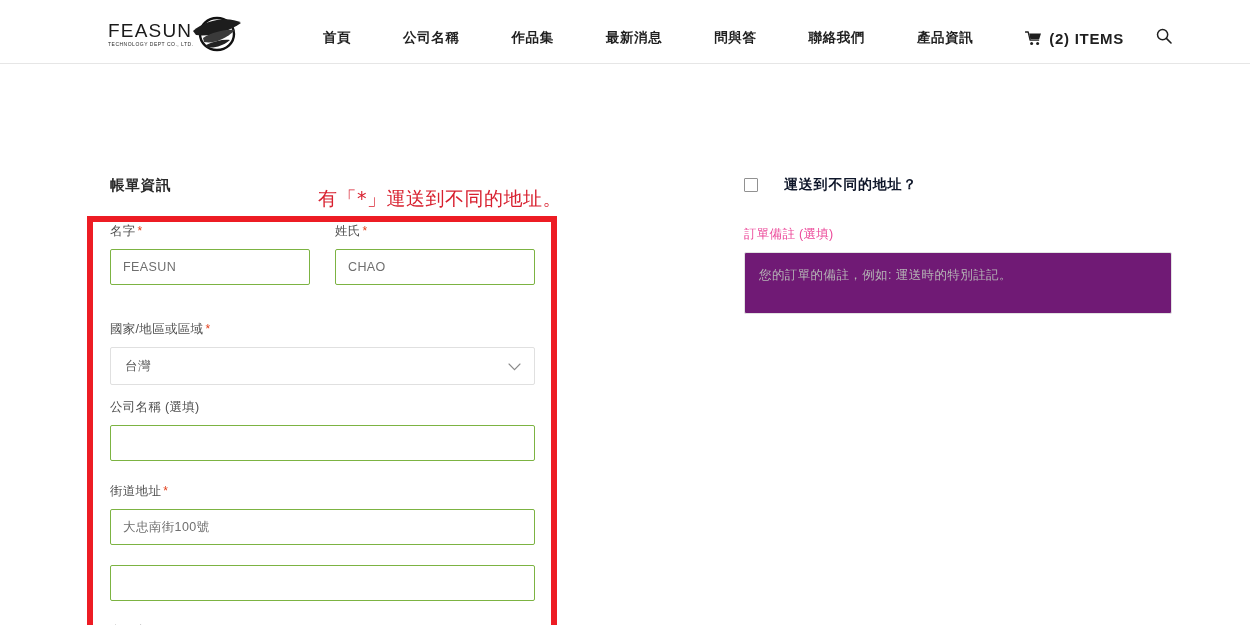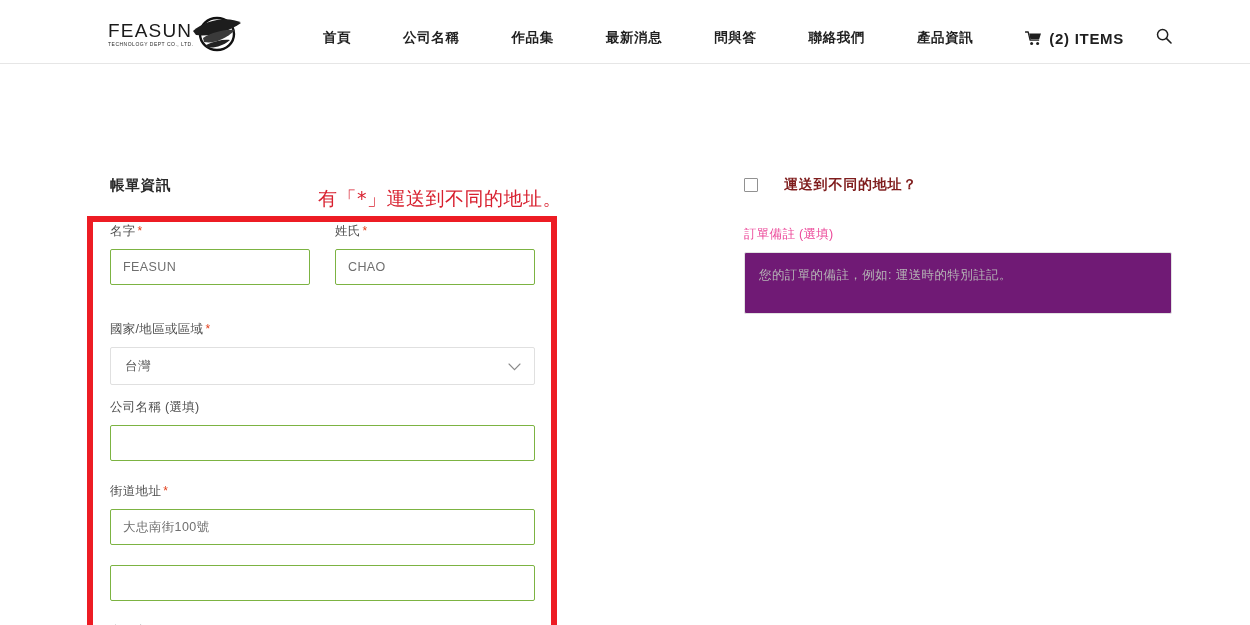--- a/index.html
+++ b/index.html
@@ -204,21 +204,21 @@
     height: 12px;
     border: 1px solid #919191;
     background: #fff;
     border-radius: 1px;
     cursor: pointer;
     flex: 0 0 auto;
   }
   .ship-label {
     font-size: 14px;
     font-weight: bold;
-    color: #7f1d1d;
+    color: #0f172a;
     letter-spacing: 0.8px;
     cursor: pointer;
   }
   .note-label {
     font-size: 12.5px;
     color: #ec4899;
     letter-spacing: 0.3px;
     display: block;
     margin-bottom: 9px;
   }

